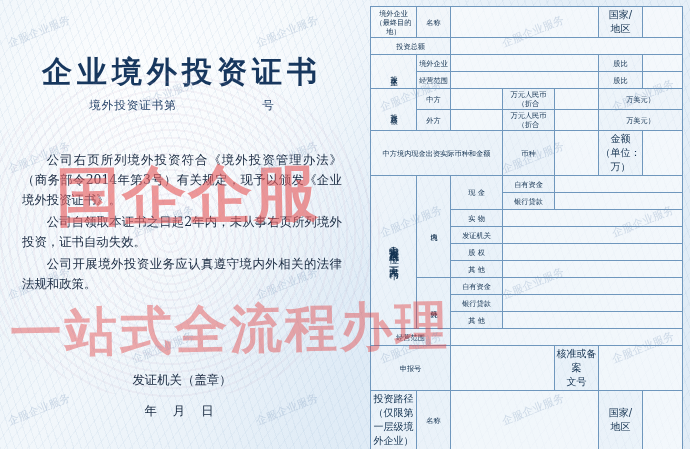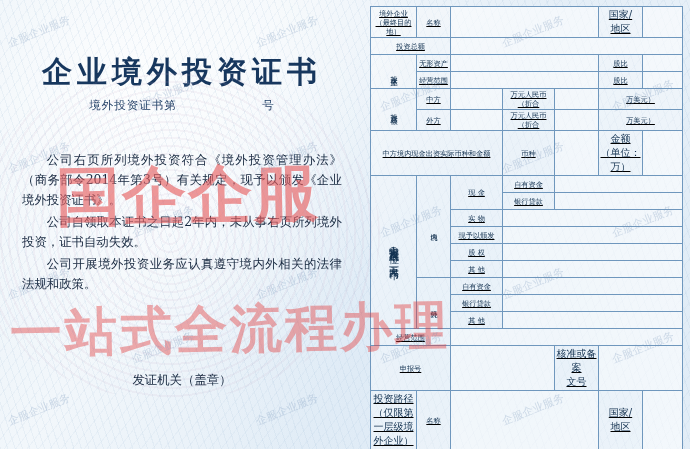--- a/index.html
+++ b/index.html
@@ -114,21 +114,20 @@
     font-size: 12.4px;
   }
 
   
   .right {
     position: absolute;
     left: 370px;
     top: 6px;
     width: 312px;
     height: 430px;
-    text-decoration: underline;
   }
   table.form {
     border-collapse: collapse;
     width: 312px;
     table-layout: fixed;
     background: rgba(255,255,255,0.28);
   }
   table.form td {
     border: 1px solid #6f97bd;
     font-size: 7.2px;
@@ -206,20 +205,21 @@
     </div>
 
     <div class="body-text">
       <p class="indent">公司右页所列境外投资符合《境外投资管理办法》（商务部令2014年第3号）有关规定，现予以颁发《企业境外投资证书》。</p>
       <p class="indent">公司自领取本证书之日起2年内，未从事右页所列境外投资，证书自动失效。</p>
       <p class="indent">公司开展境外投资业务应认真遵守境内外相关的法律法规和政策。</p>
     </div>
 
     <div class="sign-area">
       <div>发证机关（盖章）</div>
+      <div class="sign-date">年  月  日</div>
     </div>
   </div>
 
   <div class="right">
     <table class="form">
       <colgroup>
         <col style="width:46px">
         <col style="width:34px">
         <col style="width:26px">
         <col style="width:26px">
@@ -240,21 +240,21 @@
       <tr></tr>
       <tr></tr>
 
       <tr>
         <td class="lbl" colspan="2">投资总额</td>
         <td class="blank" colspan="6"></td>
       </tr>
 
       <tr>
         <td class="lbl" rowspan="4"><span class="vert">投资主体</span></td>
-        <td class="lbl" rowspan="2">无形资产</td>
+        <td class="lbl" rowspan="2">境外企业</td>
         <td class="blank" colspan="4" rowspan="2"></td>
         <td class="lbl" rowspan="2">股比</td>
         <td class="blank" rowspan="2"></td>
       </tr>
       <tr></tr>
 
       <tr>
         <td class="lbl" rowspan="2">经营范围</td>
         <td class="blank" colspan="4" rowspan="2"></td>
         <td class="lbl" rowspan="2">股比</td>
@@ -302,21 +302,21 @@
         <td class="blank" colspan="3" rowspan="1"></td>
       </tr>
 
       <tr>
         <td class="lbl" colspan="2" rowspan="2">实    物</td>
         <td class="blank" colspan="4" rowspan="2"></td>
       </tr>
       <tr></tr>
 
       <tr>
-        <td class="lbl" colspan="2" rowspan="2">现予以颁发</td>
+        <td class="lbl" colspan="2" rowspan="2">发证机关</td>
         <td class="blank" colspan="4" rowspan="2"></td>
       </tr>
       <tr></tr>
 
       <tr>
         <td class="lbl" colspan="2" rowspan="2">股    权</td>
         <td class="blank" colspan="4" rowspan="2"></td>
       </tr>
       <tr></tr>
 

